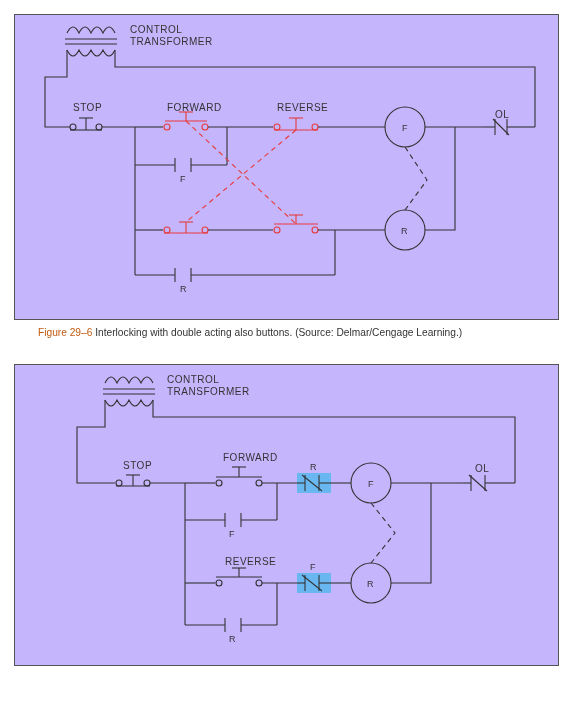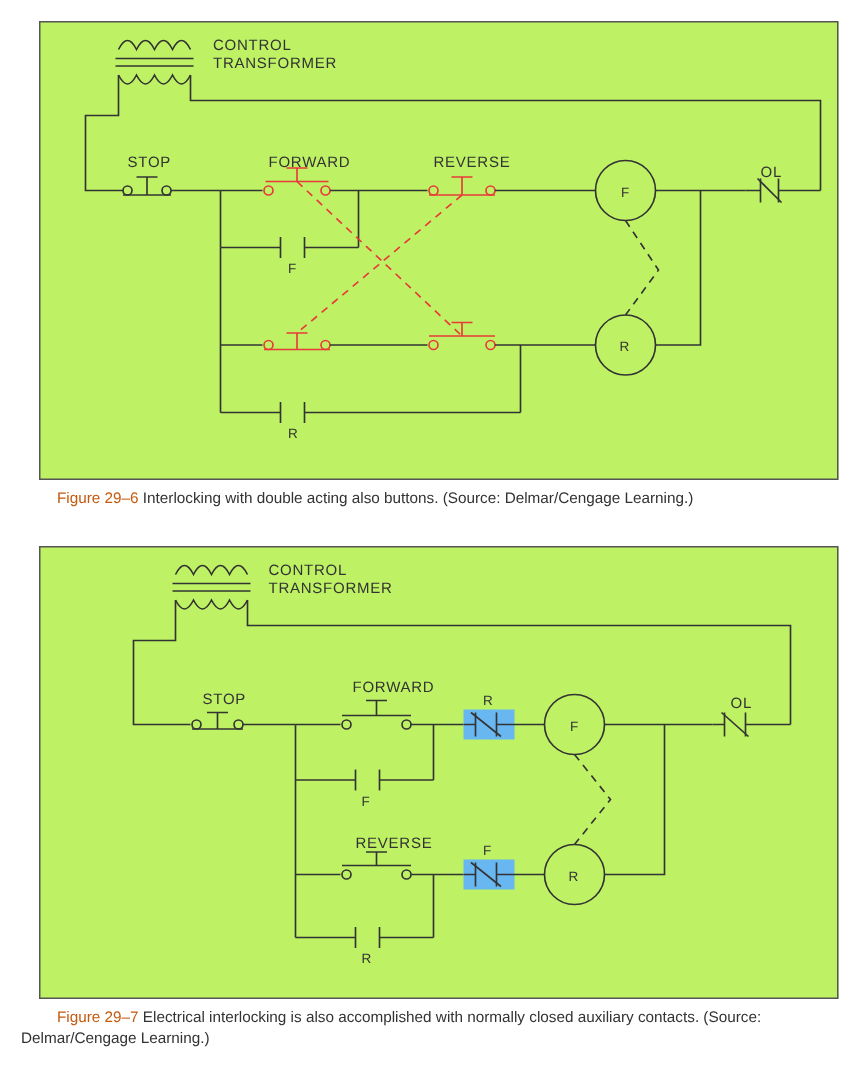--- a/index.html
+++ b/index.html
@@ -1,17 +1,17 @@
 <!DOCTYPE html>
 <html><head>
 <meta charset="utf-8">
 <style>
   html,body{margin:0;padding:0;background:#fff;font-family:Arial,Helvetica,sans-serif;}
   .page{width:573px;margin:0 auto;background:#fff;padding:10px 14px 20px 14px;box-sizing:border-box;}
-  .panel{background:#bef264;border:1px solid #555;position:relative;margin:4px 0 6px 12px;}
+  .panel{background:#c4b5fd;border:1px solid #555;position:relative;margin:4px 0 6px 0;}
   .p1{height:304px;}
   .p2{height:300px;}
   .cap{font-size:10.2px;color:#333;line-height:1.35;margin:3px 0 24px 0;}
   .cap .fg{color:#c45a10;font-weight:normal;padding-left:24px;}
   svg{position:absolute;left:0;top:0;}
   svg text{font-family:Arial,Helvetica,sans-serif;fill:#333;}
   .lbl{font-size:10px;letter-spacing:0.5px;}
   .lbls{font-size:9px;}
   .red{stroke:#e83a3a;}
   .blk{stroke:#333;}
@@ -278,18 +278,14 @@
     <line x1="226" y1="260" x2="262" y2="260"></line>
     <line x1="262" y1="260" x2="262" y2="218"></line>
   </g>
   <text class="lbls" x="214" y="277">R</text>
 
   <g class="blk thin dash" fill="none">
     <path d="M356 138 L380 168 L356 198"></path>
   </g>
 </svg>
 </div>
-<div class="cap">
-  <span class="fg">Figure 29–7</span>
-  <span>Electrical interlocking is also accomplished with normally closed auxiliary contacts. (Source: Delmar/Cengage Learning.)</span>
-</div>
 
 </div>
 
 </body></html>

